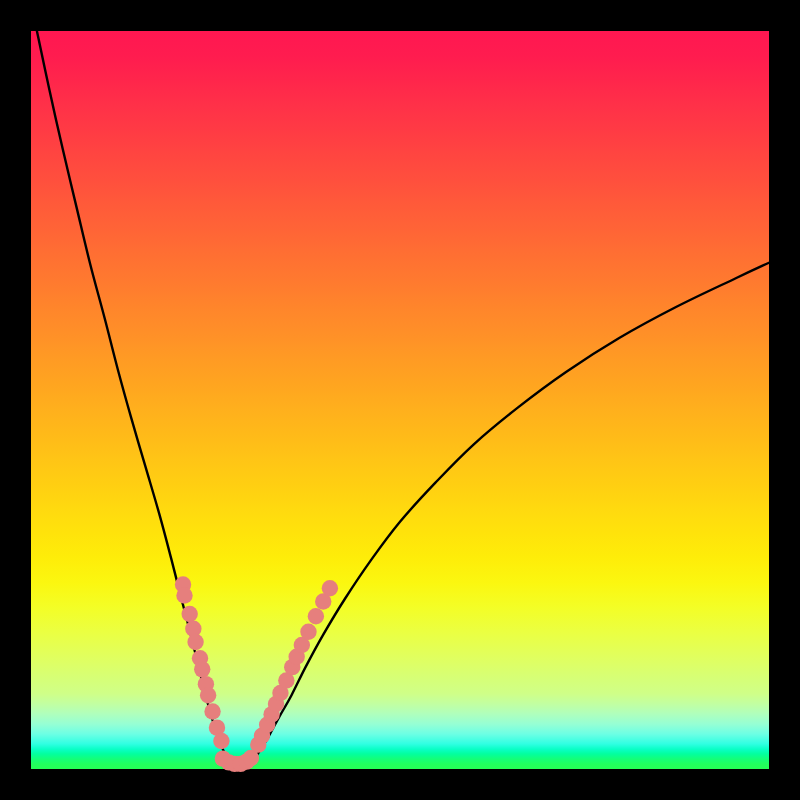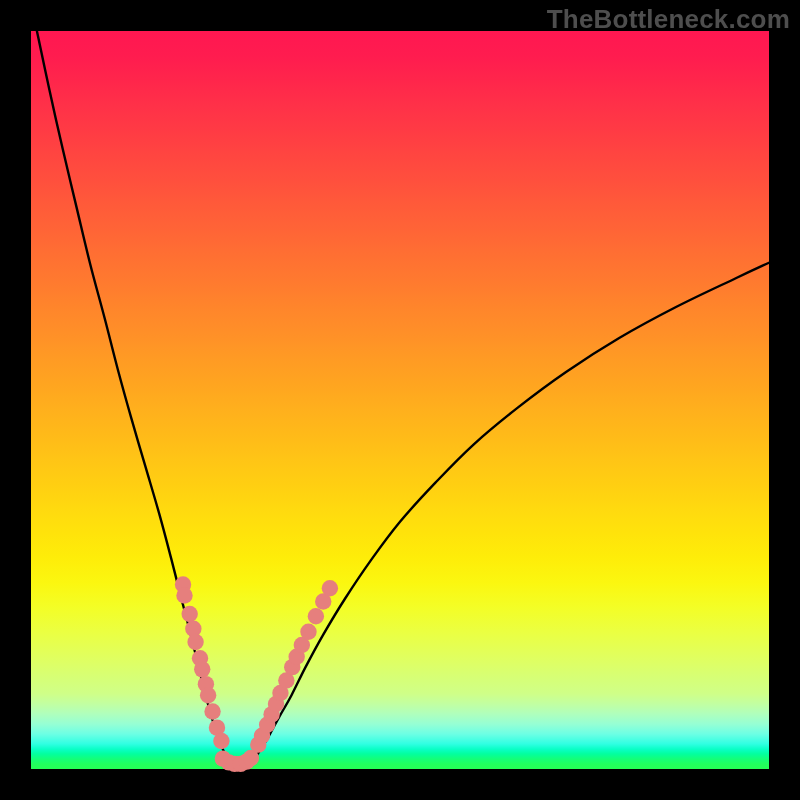--- a/index.html
+++ b/index.html
@@ -125,14 +125,13 @@
         <circle cx="261.252" cy="636.156" r="8.2" fill="#e67f7d" stroke="#c65a57" stroke-width="0"></circle>
         <circle cx="265.68" cy="625.824" r="8.2" fill="#e67f7d" stroke="#c65a57" stroke-width="0"></circle>
         <circle cx="270.84600000000006" cy="614.016" r="8.2" fill="#e67f7d" stroke="#c65a57" stroke-width="0"></circle>
         <circle cx="277.488" cy="600.732" r="8.2" fill="#e67f7d" stroke="#c65a57" stroke-width="0"></circle>
         <circle cx="284.868" cy="585.234" r="8.2" fill="#e67f7d" stroke="#c65a57" stroke-width="0"></circle>
         <circle cx="292.248" cy="570.474" r="8.2" fill="#e67f7d" stroke="#c65a57" stroke-width="0"></circle>
         <circle cx="298.89000000000004" cy="557.19" r="8.2" fill="#e67f7d" stroke="#c65a57" stroke-width="0"></circle>
       </g>
   </svg>
 
-  <div class="watermark">TheBottleneck.com</div>
 </div>
 
 </body></html>

